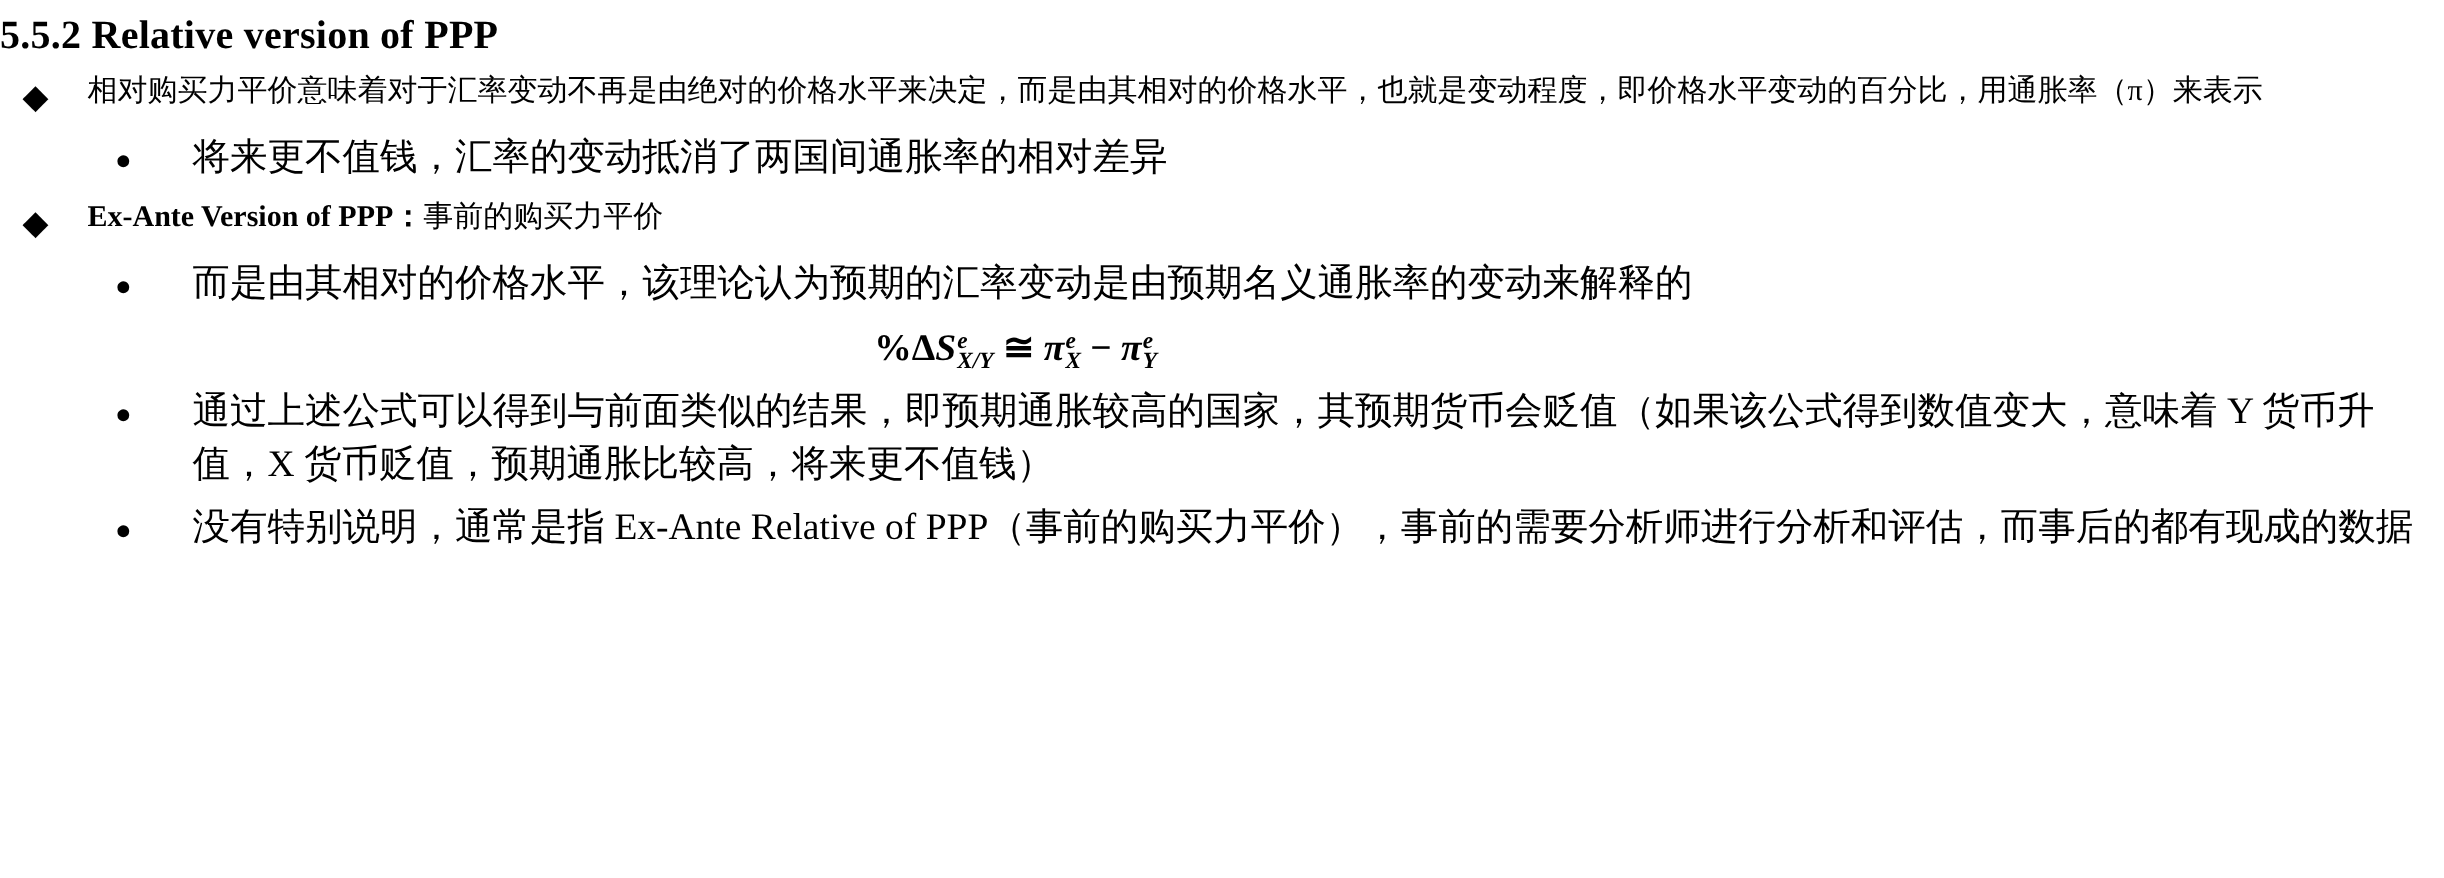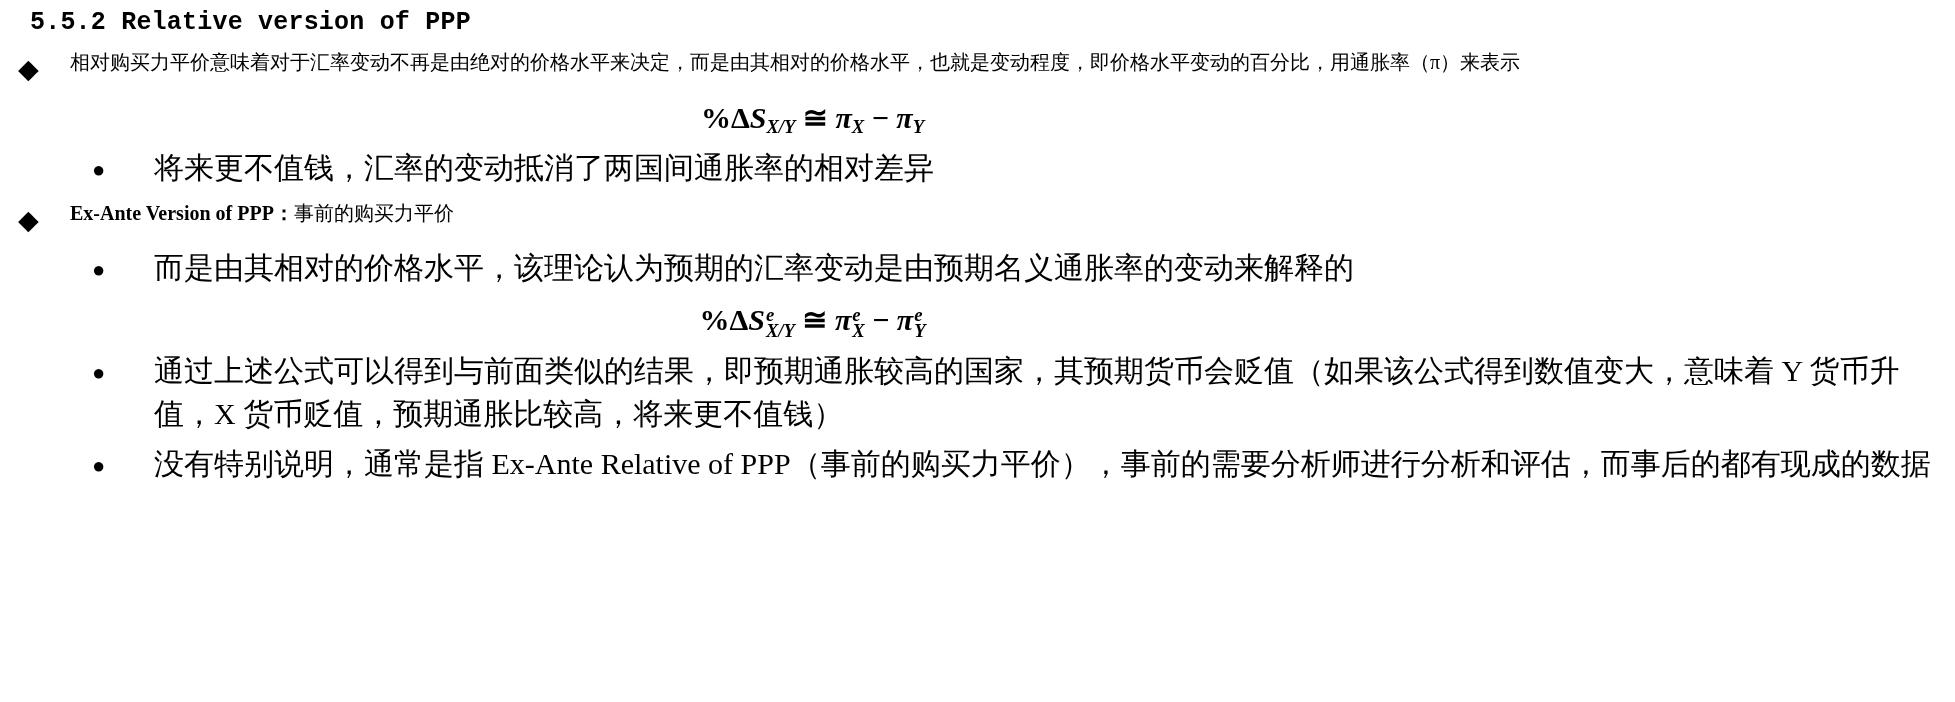--- a/index.html
+++ b/index.html
@@ -15,43 +15,43 @@
     overflow: hidden;
   }
   .page {
     position: relative;
     width: 1955px;
     height: 702px;
     padding: 0;
     box-sizing: border-box;
   }
   .heading {
-    font-family: Liberation Mono, monospace;
+    font-family: Liberation Serif, serif;
     font-weight: bold;
-    font-size: 25px;
+    font-size: 32px;
     line-height: 1.2;
-    margin: 8px 0 0 30px;
+    margin: 8px 0 0 0;
     letter-spacing: 0.2px;
   }
   .lvl1 {
     display: flex;
     align-items: flex-start;
     margin: 10px 0 0 18px;
   }
   .lvl1 .marker {
     flex: 0 0 auto;
     width: 52px;
     font-size: 27px;
     line-height: 1.42;
     text-align: left;
     padding-top: 2px;
   }
   .lvl1 .body {
     flex: 1 1 auto;
-    font-size: 20px;
+    font-size: 24px;
     line-height: 1.42;
     padding-right: 8px;
   }
   .lvl2 {
     display: flex;
     align-items: flex-start;
     margin: 8px 0 0 92px;
   }
   .lvl2 .marker {
     flex: 0 0 auto;
@@ -107,27 +107,20 @@
 
 <div class="page">
 
   <div class="heading">5.5.2 Relative version of PPP</div>
 
   <div class="lvl1">
     <span class="marker">◆</span>
     <span class="body">相对购买力平价意味着对于汇率变动不再是由绝对的价格水平来决定，而是由其相对的价格水平，也就是变动程度，即价格水平变动的百分比，用通胀率（π）来表示</span>
   </div>
 
-  <div class="formula">
-    <span class="nonital">%Δ</span><span class="mi">S</span><sub class="mi">X/Y</sub>
-    <span class="nonital">≅</span>
-    <span class="mi">π</span><sub class="mi">X</sub>
-    <span class="nonital">−</span>
-    <span class="mi">π</span><sub class="mi">Y</sub>
-  </div>
 
   <div class="lvl2">
     <span class="marker">●</span>
     <span class="body">将来更不值钱，汇率的变动抵消了两国间通胀率的相对差异</span>
   </div>
 
   <div class="lvl1">
     <span class="marker">◆</span>
     <span class="body"><span class="bold">Ex-Ante Version of PPP：</span><span>事前的购买力平价</span></span>
   </div>

